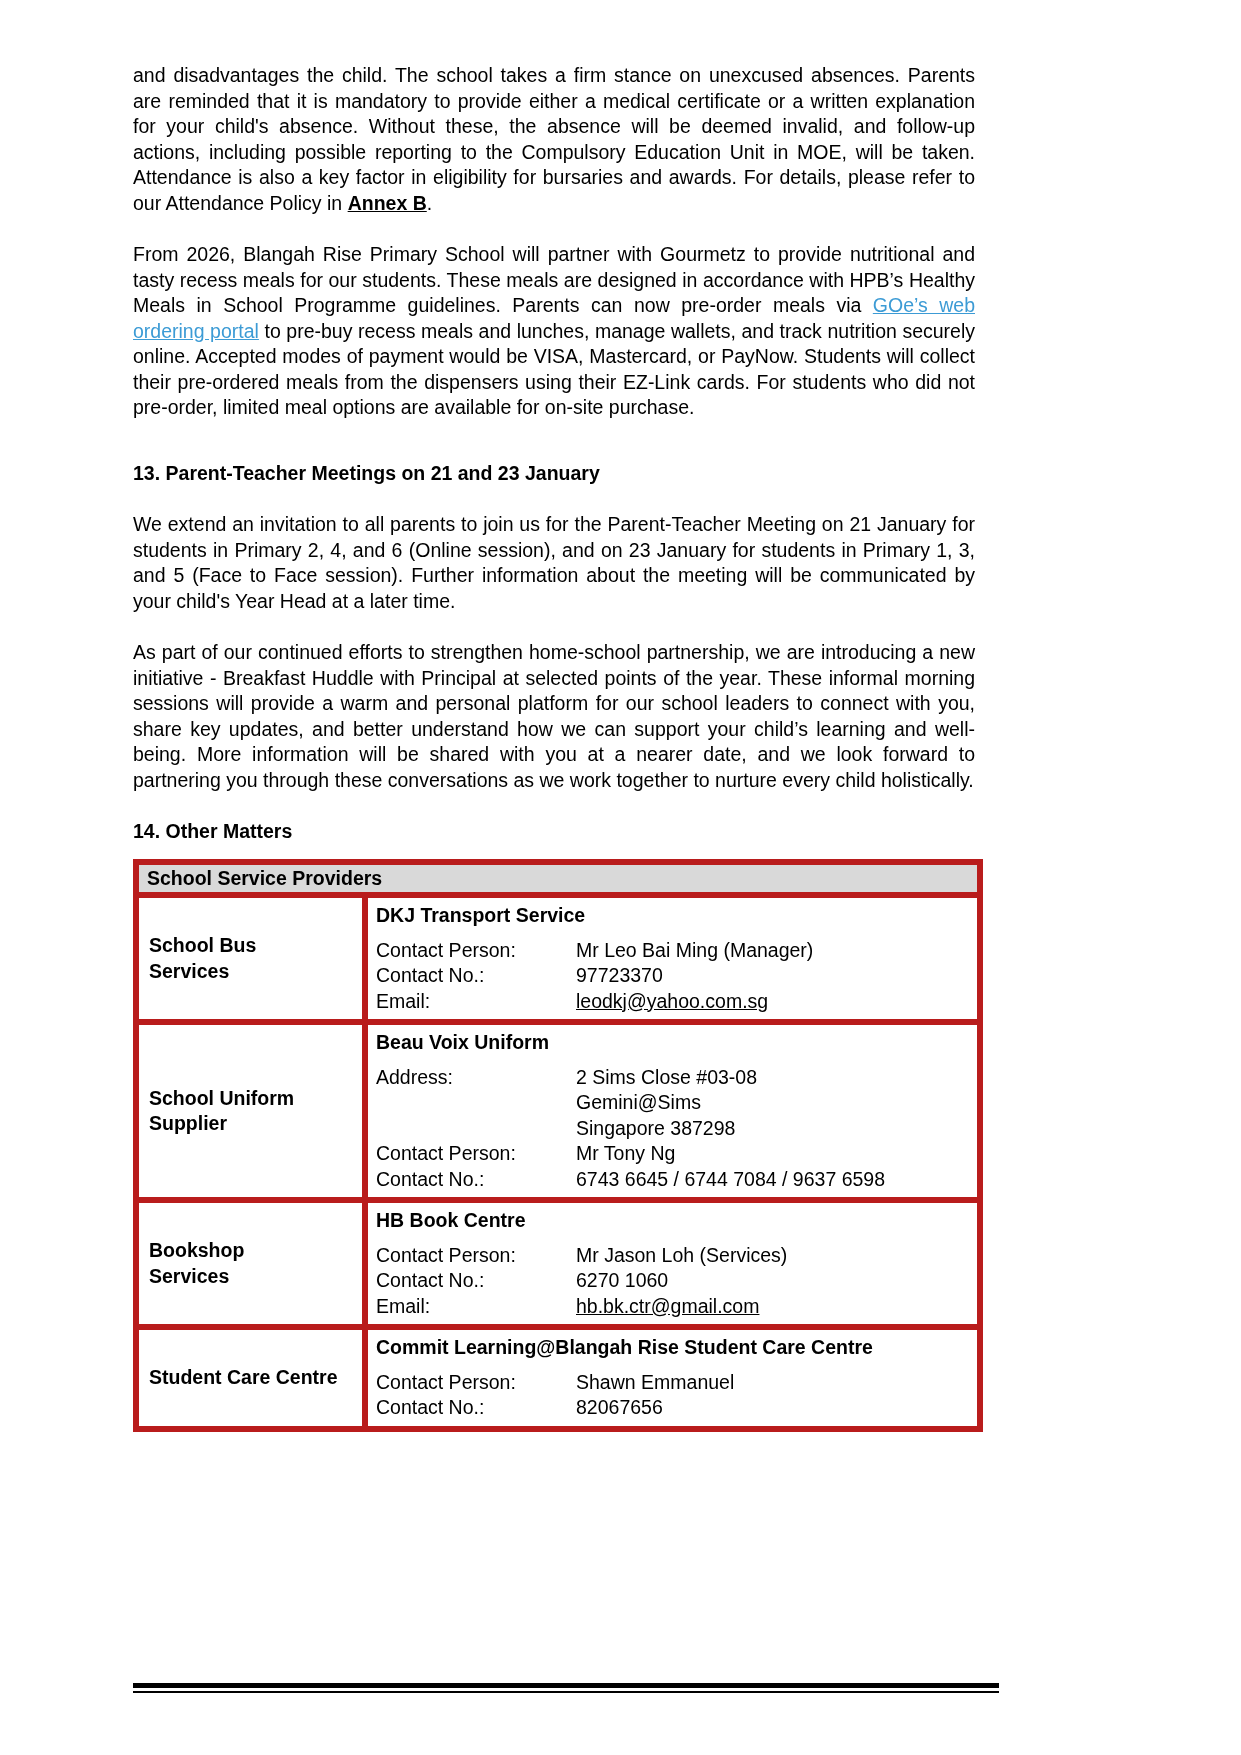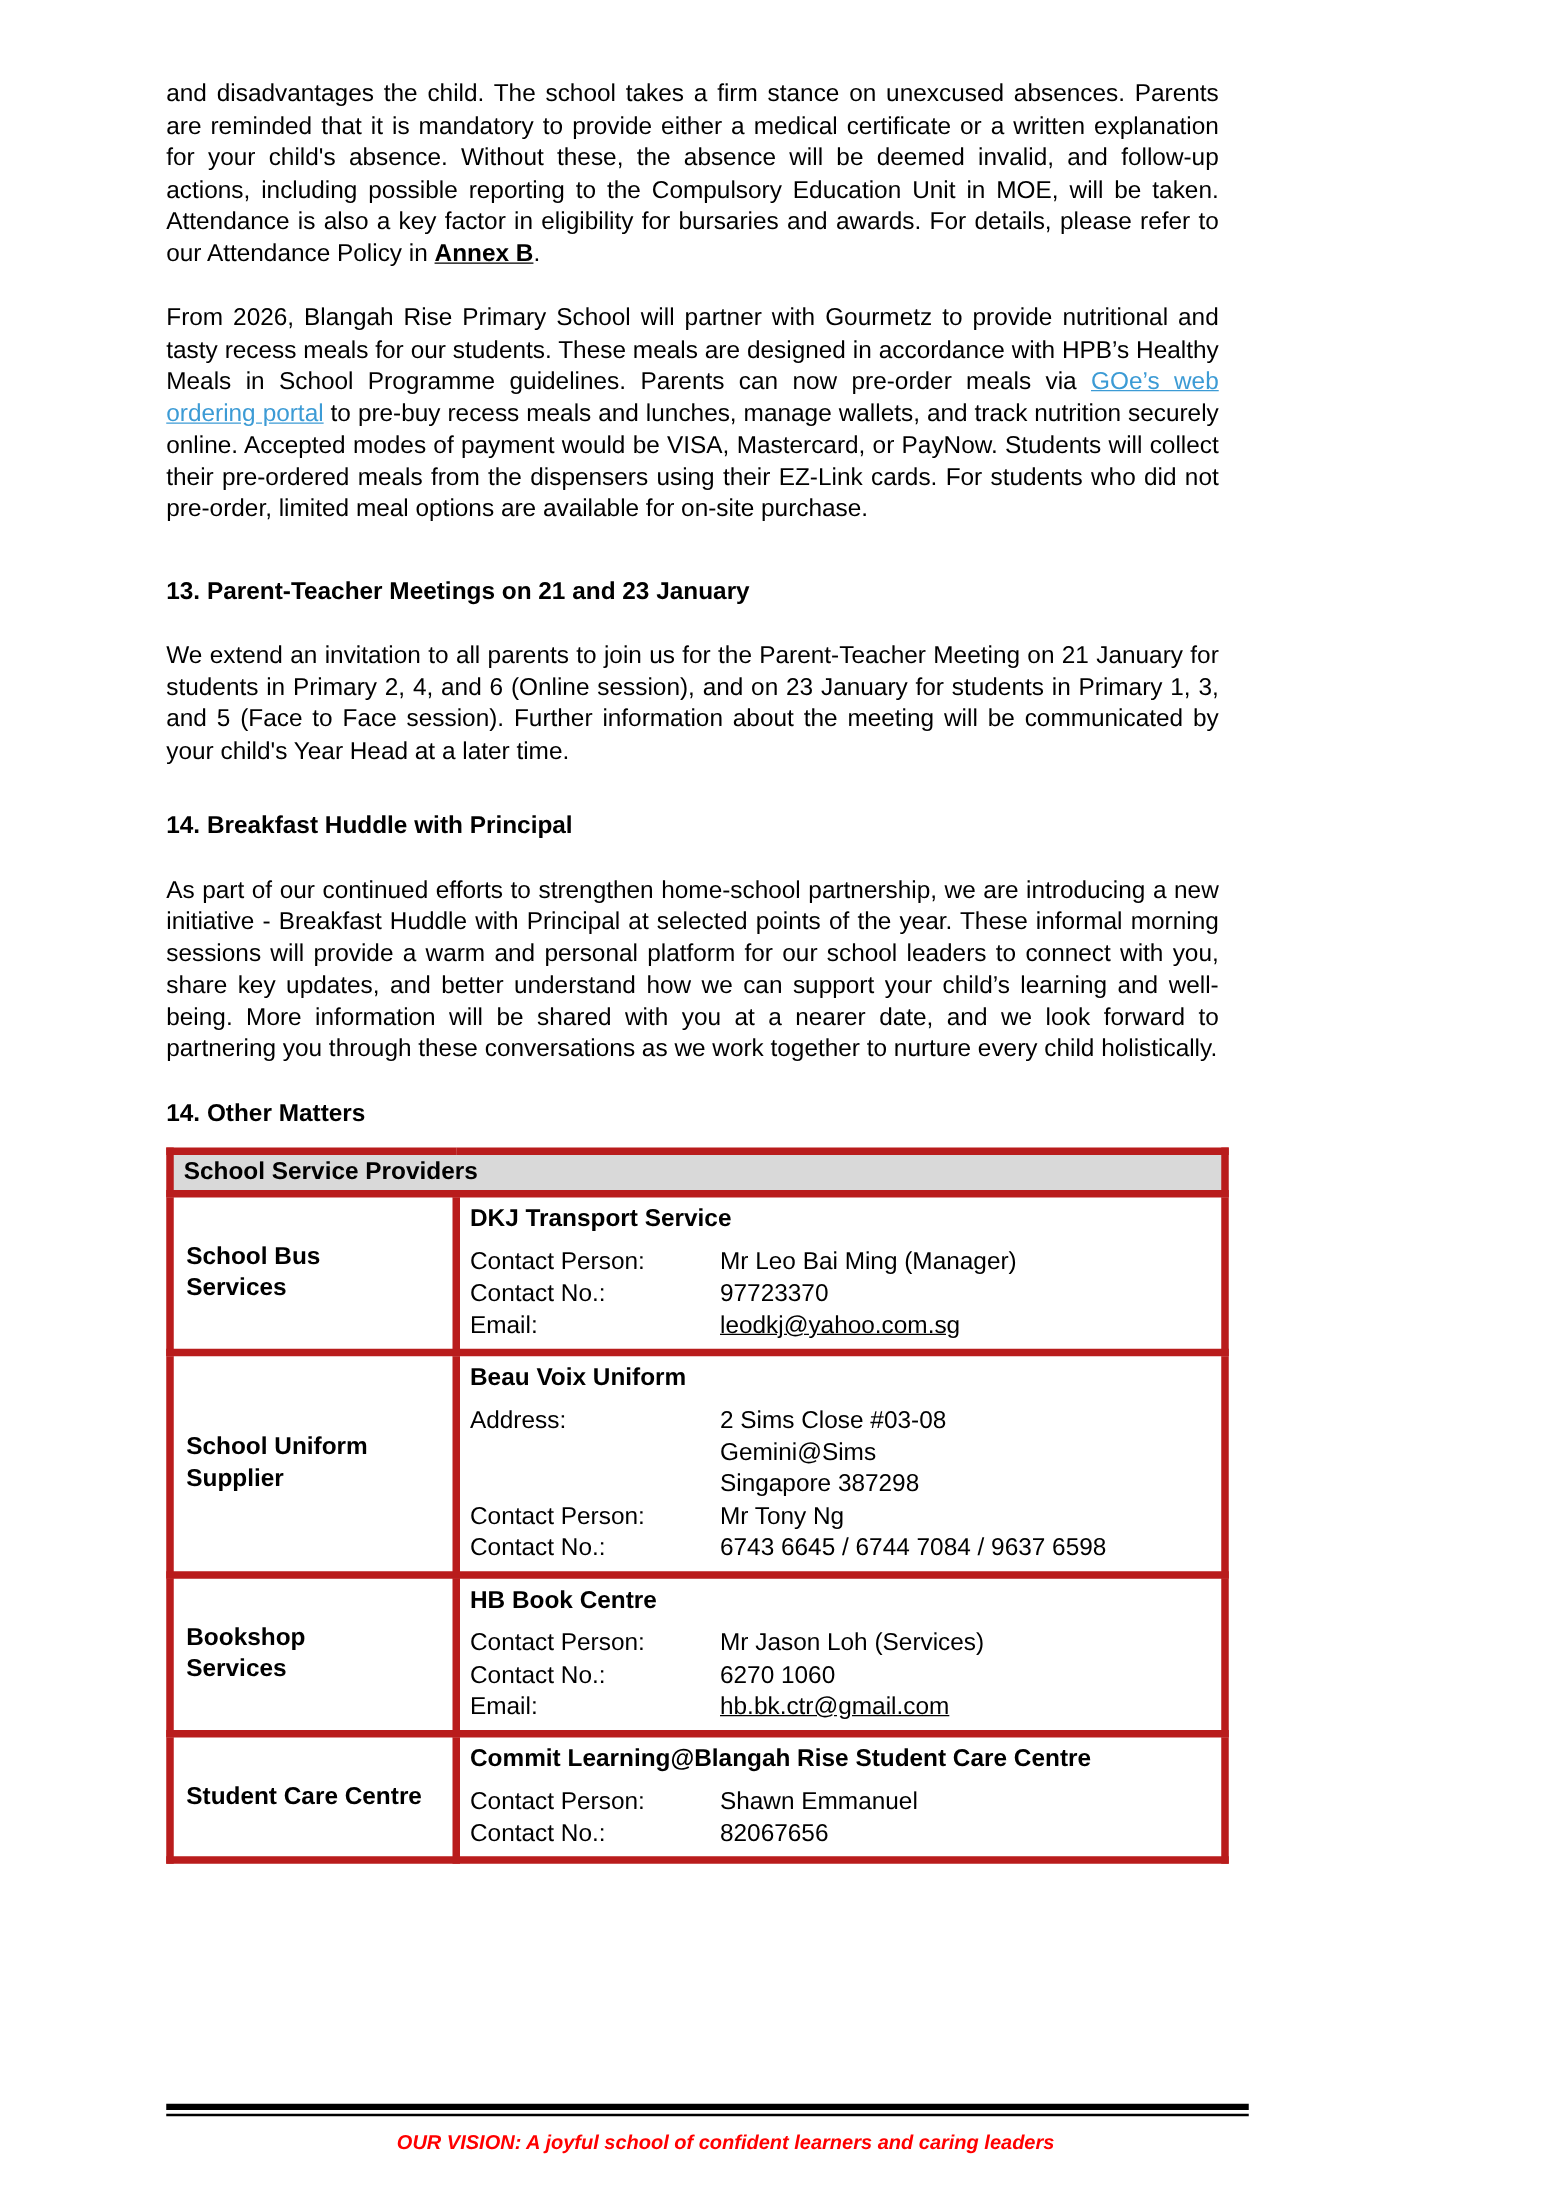--- a/index.html
+++ b/index.html
@@ -111,21 +111,20 @@
 
 
     <p class="para">
       <span>From 2026, Blangah Rise Primary School will partner with Gourmetz to provide nutritional and tasty recess meals for our students. These meals are designed in accordance with HPB’s Healthy Meals in School Programme guidelines. Parents can now pre-order meals via </span><a class="portal-link">GOe’s web ordering portal</a><span> to pre-buy recess meals and lunches, manage wallets, and track nutrition securely online. Accepted modes of payment would be VISA, Mastercard, or PayNow. Students will collect their pre-ordered meals from the dispensers using their EZ-Link cards. For students who did not pre-order, limited meal options are available for on-site purchase.</span>
     </p>
 
 
     <div class="heading big-gap">13. Parent-Teacher Meetings on 21 and 23 January</div>
     <p class="para">We extend an invitation to all parents to join us for the Parent-Teacher Meeting on 21 January for students in Primary 2, 4, and 6 (Online session), and on 23 January for students in Primary 1, 3, and 5 (Face to Face session). Further information about the meeting will be communicated by your child's Year Head at a later time.</p>
 
-    <div class="heading med-gap">14. Breakfast Huddle with Principal</div>
     <p class="para">As part of our continued efforts to strengthen home-school partnership, we are introducing a new initiative - Breakfast Huddle with Principal at selected points of the year. These informal morning sessions will provide a warm and personal platform for our school leaders to connect with you, share key updates, and better understand how we can support your child’s learning and well-being. More information will be shared with you at a nearer date, and we look forward to partnering you through these conversations as we work together to nurture every child holistically.</p>
 
     <div class="heading small-bottom">14. Other Matters</div>
 
     <table class="providers">
       <thead>
         <tr>
           <th class="table-header" colspan="2">School Service Providers</th>
         </tr>
       </thead>
@@ -205,17 +204,16 @@
         </tbody>
     </table>
 
   </div>
 
   <div class="footer">
     <div class="rule-thick"></div>
     <div class="rule-gap"></div>
     <div class="rule-thin"></div>
     <div class="footer-row">
-      <span class="vision">OUR VISION: A joyful school of confident learners and caring leaders</span>
       <span class="pagenum">4</span>
     </div>
   </div>
 </div>
 
 </body></html>

